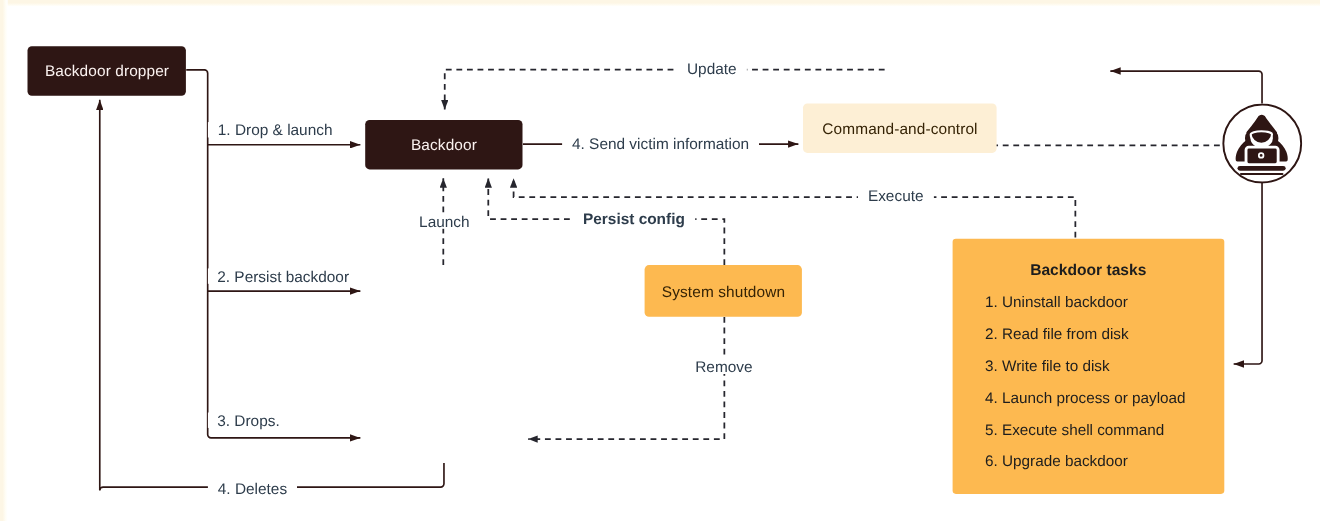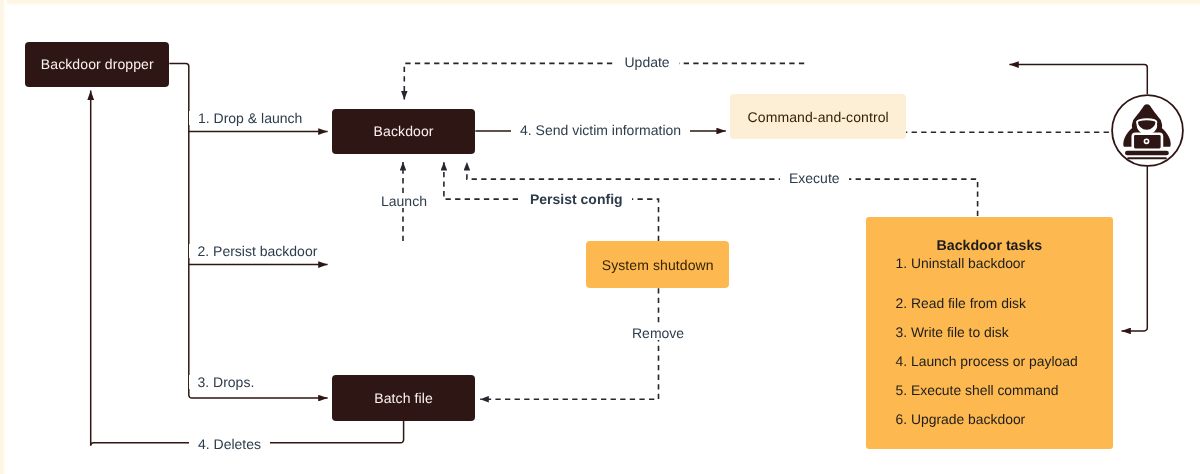--- a/index.html
+++ b/index.html
@@ -75,23 +75,20 @@
 
   <div class="node dark" style="left:25.3px;top:41.6px;width:144px;height:45.5px;">
     <span>Backdoor dropper</span>
   </div>
   <div class="node dark" style="left:331.8px;top:109px;width:143.6px;height:44.8px;">
     <span>Backdoor</span>
   </div>
   <div class="node orange" style="left:585.9px;top:241.2px;width:143.6px;height:46.9px;">
     <span>System shutdown</span>
   </div>
-  <div class="node dark" style="left:331.8px;top:375.4px;width:143.6px;height:45.6px;">
-    <span>Batch file</span>
-  </div>
   <div class="node cream" style="left:730.2px;top:94px;width:176px;height:45.2px;">
     <span>Command-and-control</span>
   </div>
 
   <div class="elabel" style="left:189px;top:111px;">1. Drop &amp; launch</div>
   <div class="elabel" style="left:188.5px;top:244px;">2. Persist backdoor</div>
   <div class="elabel" style="left:188.5px;top:375px;">3. Drops.</div>
   <div class="elabel" style="left:189px;top:437px;">4. Deletes</div>
   <div class="elabel" style="left:511px;top:123px;">4. Send victim information</div>
   <div class="elabel" style="left:372px;top:194px;">Launch</div>
@@ -116,21 +113,21 @@
       <g fill="#2e1614">
         <rect x="14.0" y="56.8" width="43.8" height="4.5" rx="2.25"></rect>
         <rect x="16.2" y="63.3" width="39.6" height="1.9" rx="0.95"></rect>
       </g>
       <circle cx="35.5" cy="47.3" r="2.1" fill="none" stroke="#ffffff" stroke-width="1.6"></circle>
     </svg>
   </div>
 
   <div class="tasks" style="left:866px;top:217px;width:246.5px;height:231.5px;">
     <div class="ttl" style="top:22px;">Backdoor tasks</div>
-    <div class="ti" style="top:40px;">1. Uninstall backdoor</div>
+    <div class="ti" style="top:51px;">1. Uninstall backdoor</div>
     <div class="ti" style="top:80px;">2. Read file from disk</div>
     <div class="ti" style="top:109px;">3. Write file to disk</div>
     <div class="ti" style="top:138px;">4. Launch process or payload</div>
     <div class="ti" style="top:167px;">5. Execute shell command</div>
     <div class="ti" style="top:196px;">6. Upgrade backdoor</div>
   </div>
 
 </div>
 
 </body></html>

